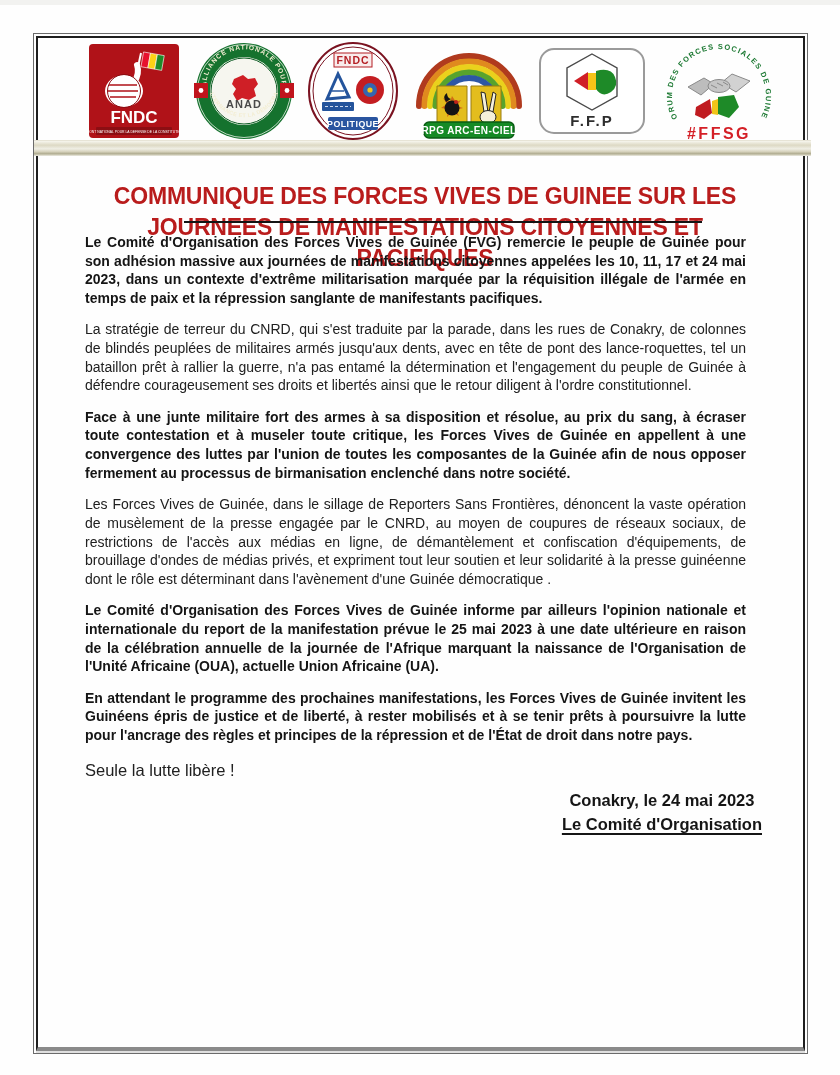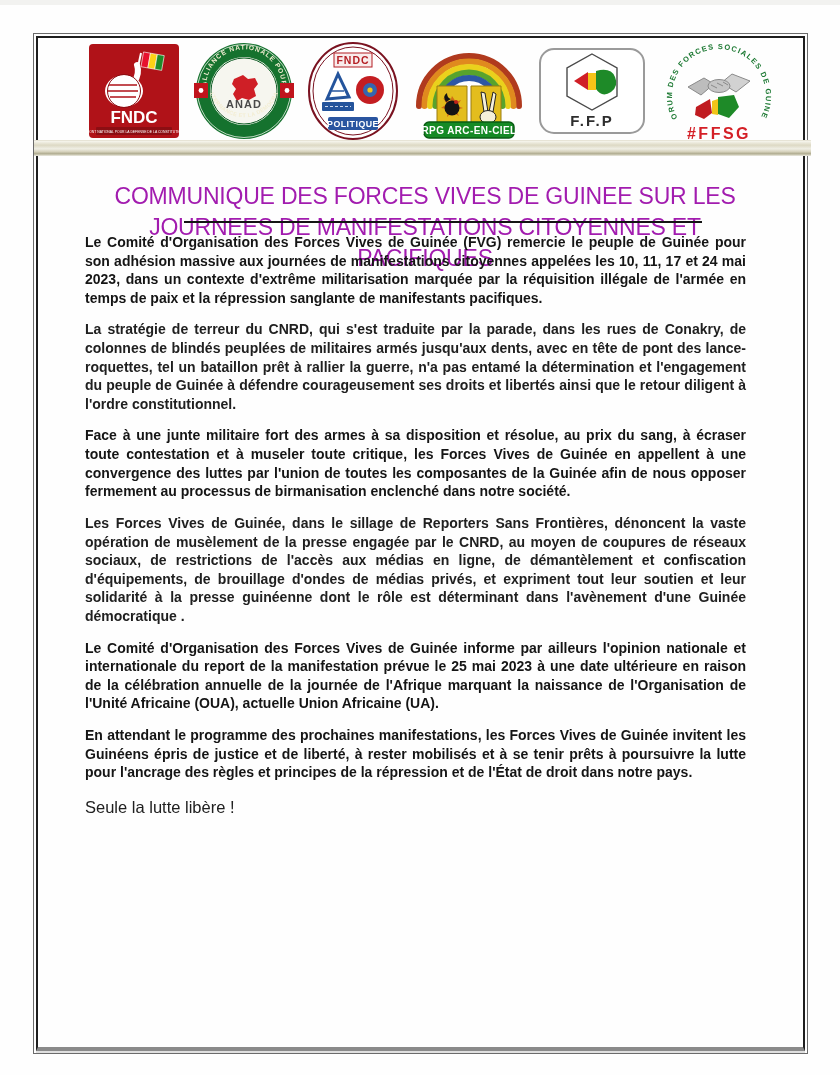--- a/index.html
+++ b/index.html
@@ -14,27 +14,27 @@
   .logos-row{position:absolute;left:88px;top:40px;width:690px;height:102px;display:flex;
              justify-content:space-between;align-items:center;z-index:3;}
   .logo{flex:0 0 auto;display:block;}
   svg text{font-family:"Liberation Sans",sans-serif;}
   
   .olive-band{position:absolute;left:34px;top:140px;width:777px;height:15px;z-index:2;
     background:linear-gradient(to bottom,#f7f6ee 0%,#ddd9c4 28%,#efeee4 52%,#d8d4bf 70%,#b3af94 84%,#cfccb8 93%,#f0efe8 100%);
     border-top:1px solid #e7e4d6;}
   
   .title{position:absolute;left:90px;top:166px;width:670px;text-align:center;z-index:3;
-         font-weight:normal;font-size:23px;line-height:1.33;letter-spacing:-0.2px;color:#a21caf;}
+         font-weight:bold;font-size:23px;line-height:1.33;letter-spacing:-0.2px;color:#b91c1c;}
   .title-underline{position:absolute;left:184px;top:221px;width:518px;height:2px;background:#141414;z-index:3;}
   
   .content{position:absolute;left:85px;top:233px;width:677px;z-index:3;}
   .para{margin:0 16px 13px 0;font-size:14px;line-height:1.33;text-align:justify;}
   .para.bold{font-weight:bold;color:#151515;}
-  .para.reg{font-weight:bold;color:#202020;}
+  .para.reg{font-weight:normal;color:#202020;}
   .closing-row{display:flex;justify-content:space-between;align-items:flex-start;margin-top:4px;}
   .closing-left{font-size:16.5px;font-weight:normal;line-height:1.5;color:#202020;}
   .signature{margin-top:30px;text-align:center;font-weight:bold;font-size:16.5px;line-height:1.5;color:#151515;}
   .signature .signer{text-decoration:underline;text-decoration-thickness:2px;text-underline-offset:3px;}
 </style>
 </head>
 <body>
 
 <div class="page">
   <div class="top-strip"></div>
@@ -175,15 +175,19 @@
     <p class="para reg">La stratégie de terreur du CNRD, qui s'est traduite par la parade, dans les rues de Conakry, de colonnes de blindés peuplées de militaires armés jusqu'aux dents, avec en tête de pont des lance-roquettes, tel un bataillon prêt à rallier la guerre, n'a pas entamé la détermination et l'engagement du peuple de Guinée à défendre courageusement ses droits et libertés ainsi que le retour diligent à l'ordre constitutionnel.</p>
     <p class="para bold">Face à une junte militaire fort des armes à sa disposition et résolue, au prix du sang, à écraser toute contestation et à museler toute critique, les Forces Vives de Guinée en appellent à une convergence des luttes par l'union de toutes les composantes de la Guinée afin de nous opposer fermement au processus de birmanisation enclenché dans notre société.</p>
     <p class="para reg">Les Forces Vives de Guinée, dans le sillage de Reporters Sans Frontières, dénoncent la vaste opération de musèlement de la presse engagée par le CNRD, au moyen de coupures de réseaux sociaux, de restrictions de l'accès aux médias en ligne, de démantèlement et confiscation d'équipements, de brouillage d'ondes de médias privés, et expriment tout leur soutien et leur solidarité à la presse guinéenne dont le rôle est déterminant dans l'avènement d'une Guinée démocratique .</p>
     <p class="para bold">Le Comité d'Organisation des Forces Vives de Guinée informe par ailleurs l'opinion nationale et internationale du report de la manifestation prévue le 25 mai 2023 à une date ultérieure en raison de la célébration annuelle de la journée de l'Afrique marquant la naissance de l'Organisation de l'Unité Africaine (OUA), actuelle Union Africaine (UA).</p>
     <p class="para bold">En attendant le programme des prochaines manifestations, les Forces Vives de Guinée invitent les Guinéens épris de justice et de liberté, à rester mobilisés et à se tenir prêts à poursuivre la lutte pour l'ancrage des règles et principes de la répression et de l'État de droit dans notre pays.</p>
 
     <div class="closing-row">
       <div class="closing-left">
         <div>Seule la lutte libère !</div>
       </div>
+      <div class="signature">
+        <div>Conakry, le 24 mai 2023</div>
+        <div class="signer">Le Comité d'Organisation</div>
+      </div>
     </div>
   </div>
 </div>
 
 </body></html>

